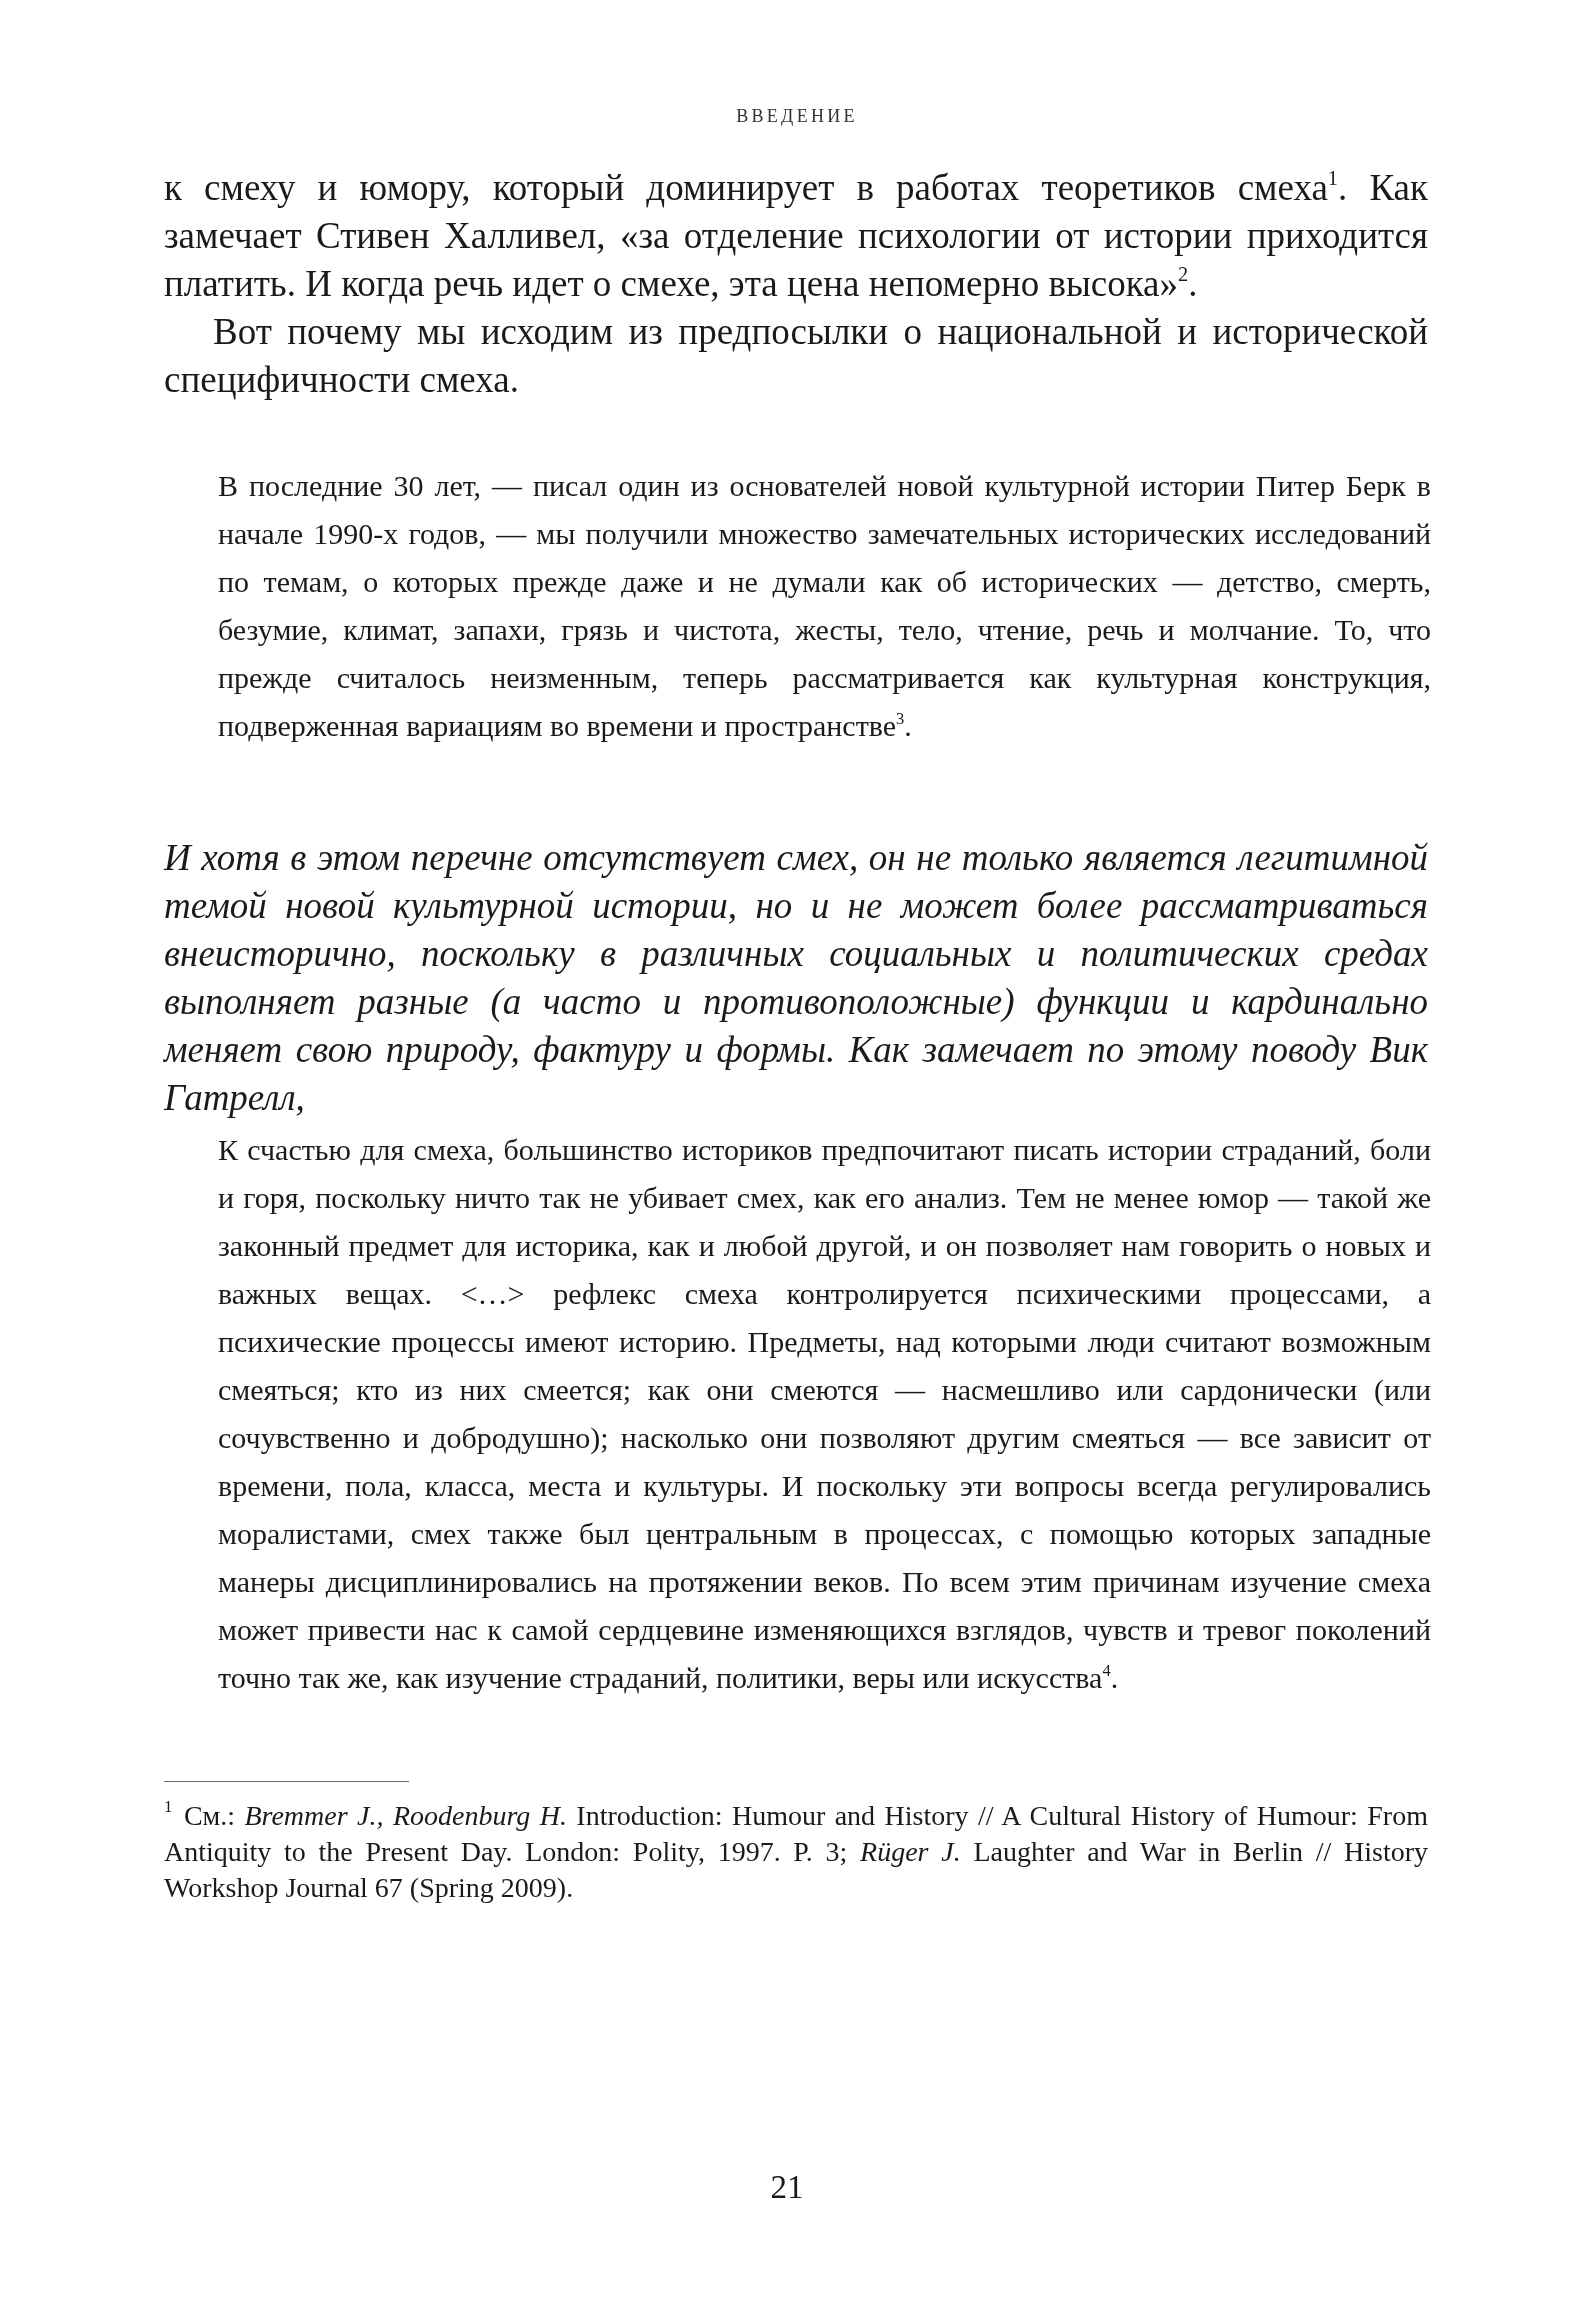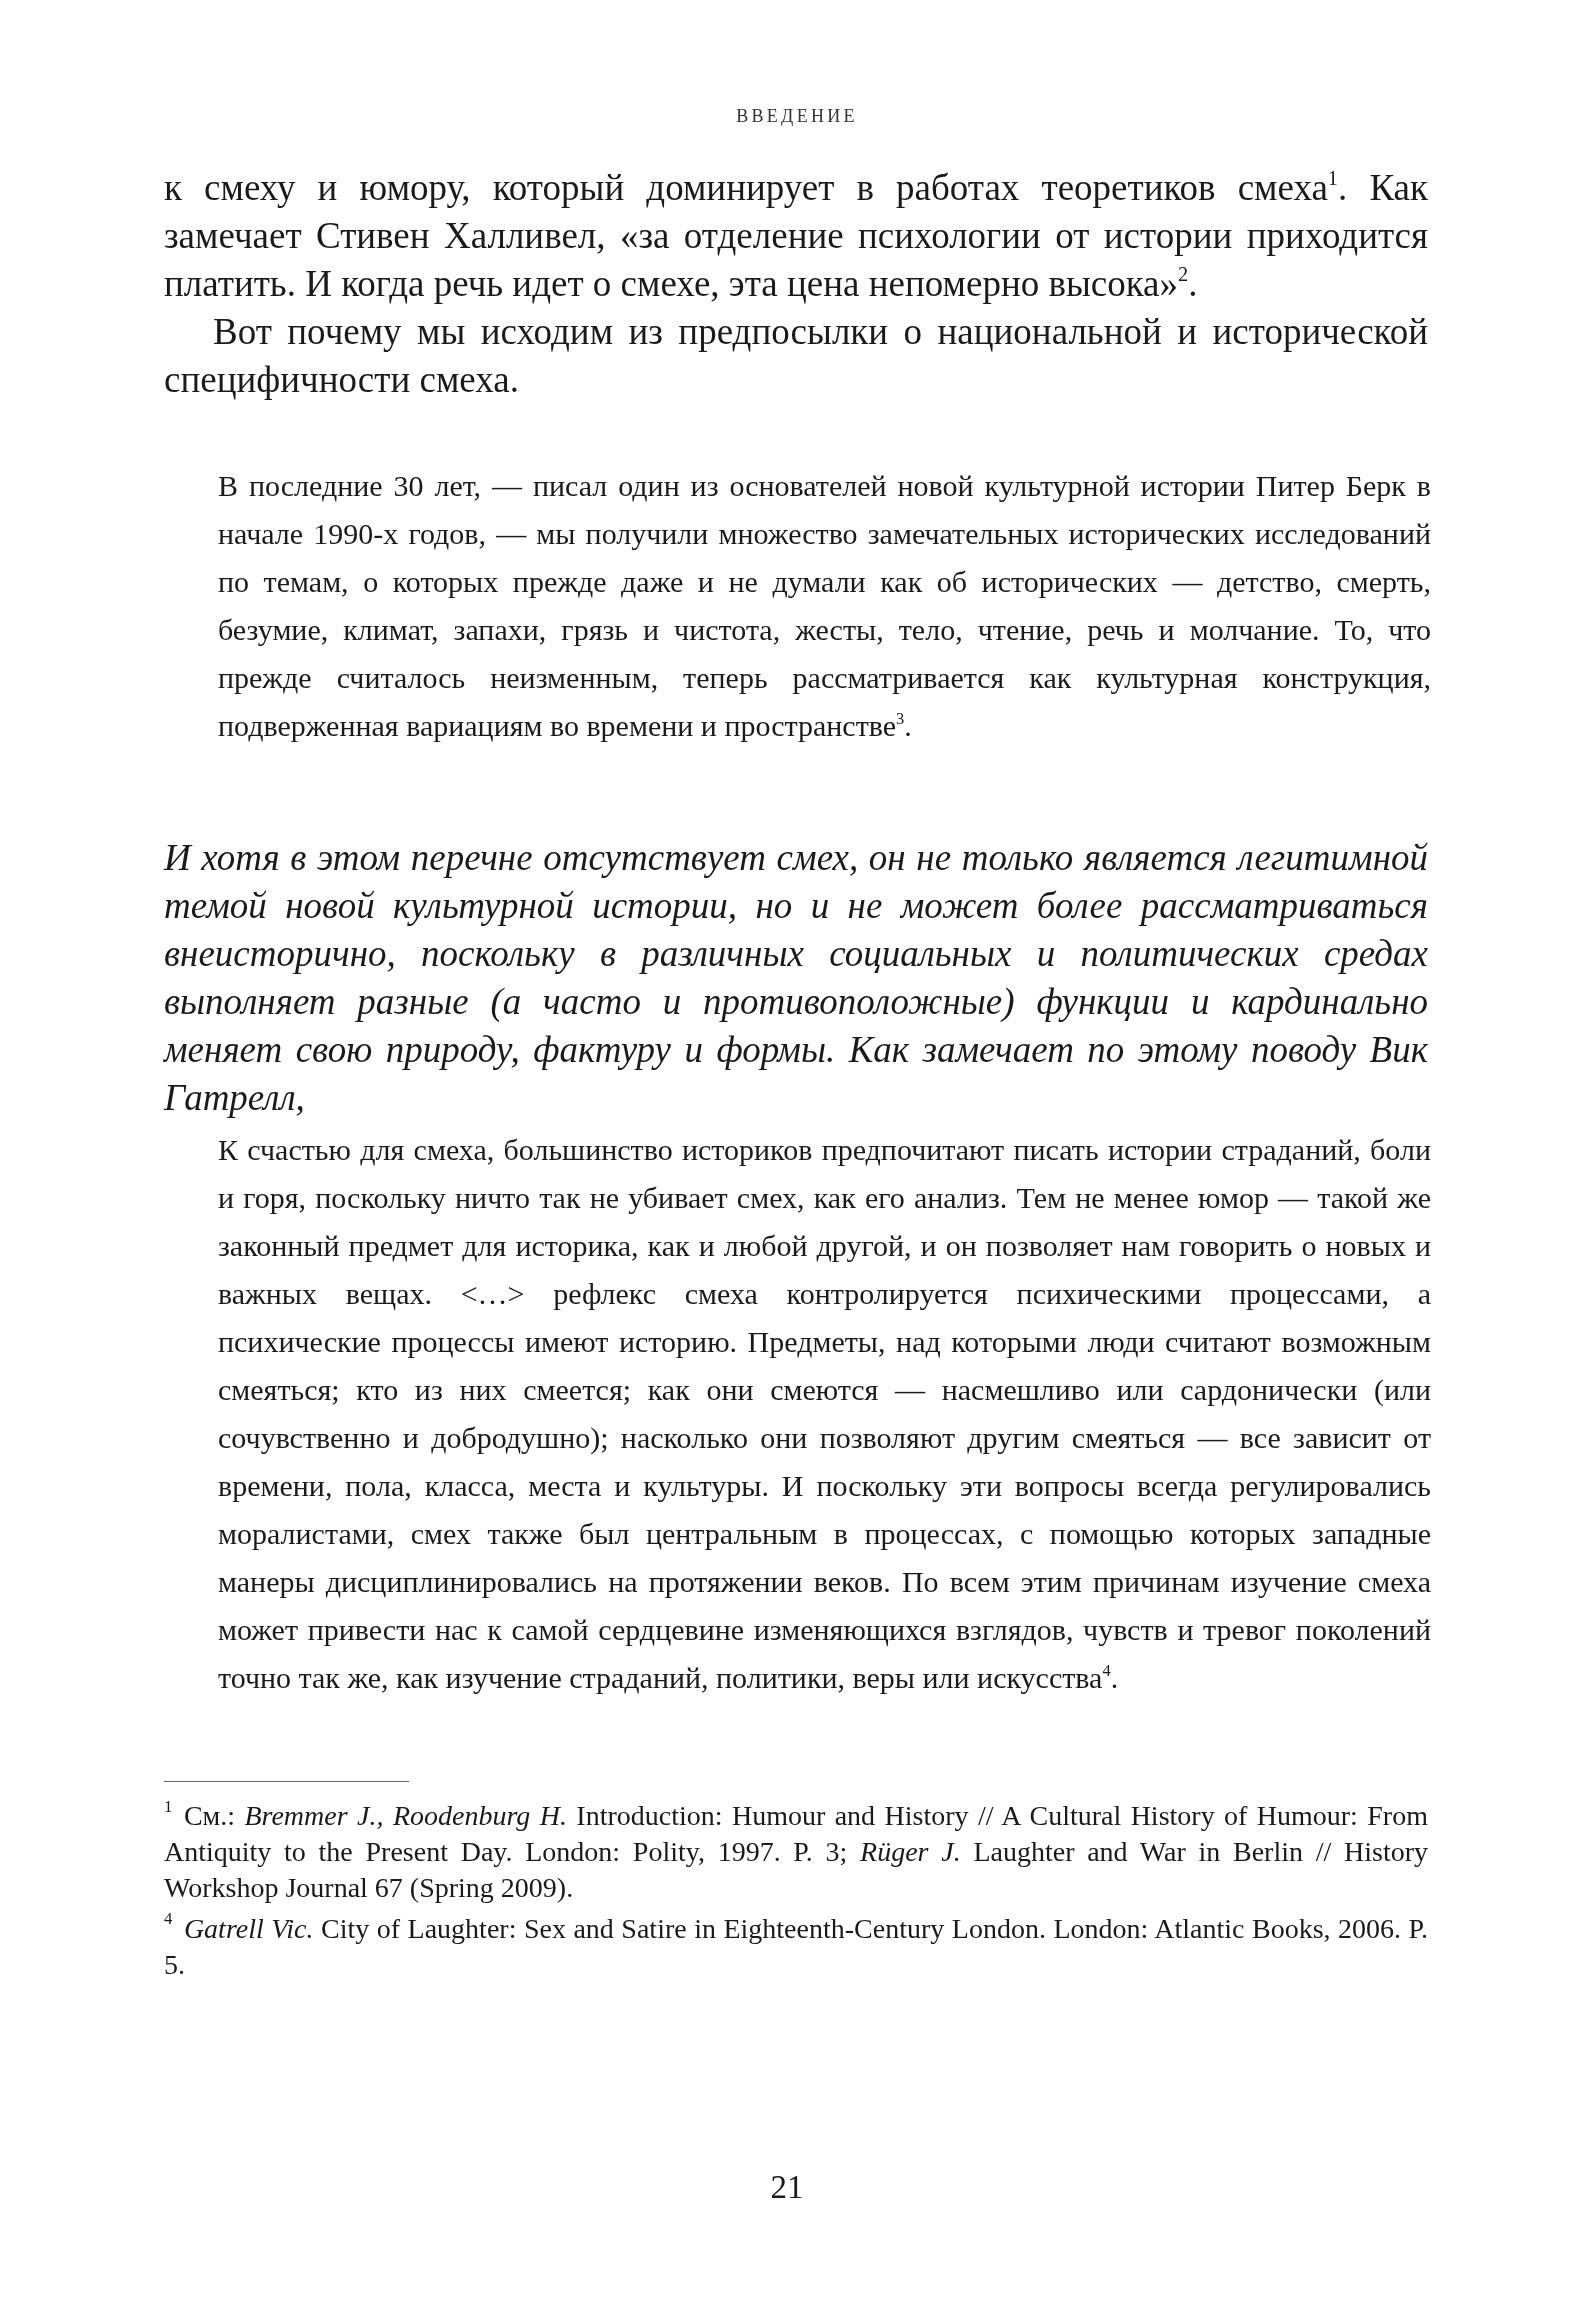--- a/index.html
+++ b/index.html
@@ -58,17 +58,16 @@
 <div class="main" style="top:834px;font-style:italic;">
   <p class="p">И хотя в этом перечне отсутствует смех, он не только является легитимной темой новой культурной истории, но и не может более рассматриваться внеисторично, поскольку в различных социальных и политических средах выполняет разные (а часто и противоположные) функции и кардинально меняет свою природу, фактуру и формы. Как замечает по этому поводу Вик Гатрелл,</p>
 </div>
 
 <p class="quote" style="top:1122px;"><span>К счастью для смеха, большинство историков предпочитают писать истории страданий, боли и горя, поскольку ничто так не убивает смех, как его анализ. Тем не менее юмор — такой же законный предмет для историка, как и любой другой, и он позволяет нам говорить о новых и важных вещах. &lt;…&gt; рефлекс смеха контролируется психическими процессами, а психические процессы имеют историю. Предметы, над которыми люди считают возможным смеяться; кто из них смеется; как они смеются — насмешливо или сардонически (или сочувственно и добродушно); насколько они позволяют другим смеяться — все зависит от времени, пола, класса, места и культуры. И поскольку эти вопросы всегда регулировались моралистами, смех также был центральным в процессах, с помощью которых западные манеры дисциплинировались на протяжении веков. По всем этим причинам изучение смеха может привести нас к самой сердцевине изменяющихся взглядов, чувств и тревог поколений точно так же, как изучение страданий, политики, веры или искусства</span><sup>4</sup><span>.</span></p>
 
 <div class="fn-rule"></div>
 
 <div class="footnotes" id="footnotes">
     <p class="fn"><span class="num">1</span><span>См.: </span><i>Bremmer J., Roodenburg H.</i><span> Introduction: Humour and History // A Cultural History of Humour: From Antiquity to the Present Day. London: Polity, 1997. P. 3; </span><i>Rüger J.</i><span> Laughter and War in Berlin // History Workshop Journal 67 (Spring 2009).</span></p>
-    <p class="fn"><span class="num">4</span><i>Gatrell Vic.</i><span> City of Laughter: Sex and Satire in Eighteenth-Century London. London: Atlantic Books, 2006. P. 5.</span></p>
   </div>
 
 <div class="page-number">21</div>
 
 
 </body></html>

